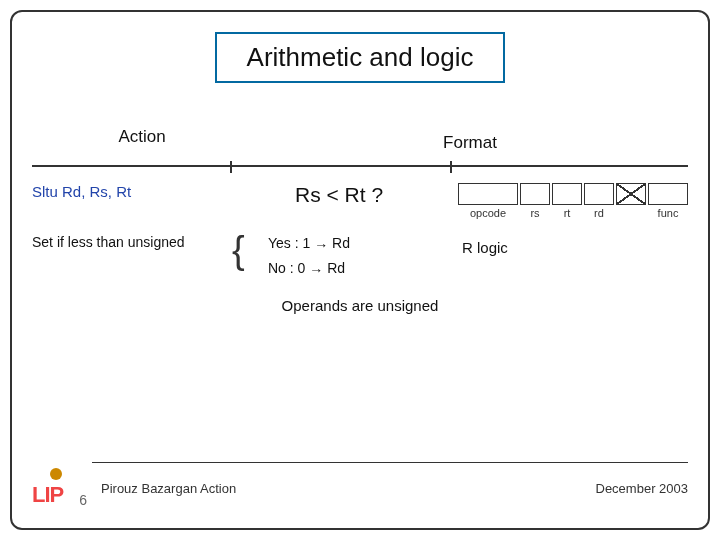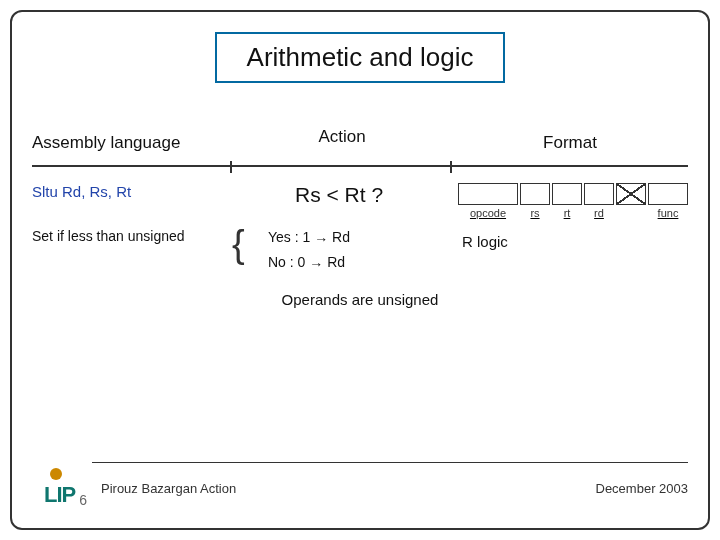--- a/index.html
+++ b/index.html
@@ -154,41 +154,40 @@
       background: linear-gradient(to bottom right, transparent calc(50% - 1px), #333 calc(50% - 1px), #333 calc(50% + 1px), transparent calc(50% + 1px)),
                   linear-gradient(to top right, transparent calc(50% - 1px), #333 calc(50% - 1px), #333 calc(50% + 1px), transparent calc(50% + 1px));
     }
     .box-func { width: 40px; }
 
     .format-labels {
       display: flex;
       align-items: center;
       gap: 2px;
       margin-top: 2px;
-      text-decoration: underline;
     }
 
     .fmt-lbl {
       font-size: 11px;
       color: #333;
       text-align: center;
     }
 
     .lbl-opcode { width: 60px; }
     .lbl-rs { width: 30px; }
     .lbl-rt { width: 30px; }
     .lbl-rd { width: 30px; }
     .lbl-x { width: 30px; }
     .lbl-func { width: 40px; }
 
     
     .data-row2 {
       display: flex;
       align-items: flex-start;
-      margin-top: 6px;
+      margin-top: 12px;
     }
 
     .cell-assembly2 {
       width: 200px;
       font-size: 14px;
       color: #111;
       line-height: 1.6;
     }
 
     .cell-action2 {
@@ -276,24 +275,24 @@
       border-radius: 50%;
       background: #cc8800;
       position: absolute;
       top: 0;
       left: 18px;
     }
 
     .logo-letters {
       position: absolute;
       bottom: 0;
-      left: 12px;
+      left: 0;
       font-size: 22px;
       font-weight: bold;
-      color: #0f766e;
+      color: #ef4444;
       letter-spacing: -1px;
     }
 
     .logo-6 {
       position: absolute;
       bottom: 0;
       right: 0;
       font-size: 14px;
       color: #666;
     }
@@ -316,23 +315,20 @@
 
   <div style="display:flex; justify-content:center; margin-bottom: 24px;">
     <div class="title-box">
       <span class="title-text">Arithmetic and logic</span>
     </div>
   </div>
 
   <div class="content-area">
 
     <div class="header-row">
-      <div class="col-assembly">
-        <span class="header-label">Assembly language</span>
-      </div>
       <div class="col-action">
         <span class="header-label">Action</span>
       </div>
       <div class="col-format">
         <span class="header-label">Format</span>
       </div>
 
       <div class="header-line"></div>
       <div class="tick" style="left: 198px;"></div>
       <div class="tick" style="left: 418px;"></div>

